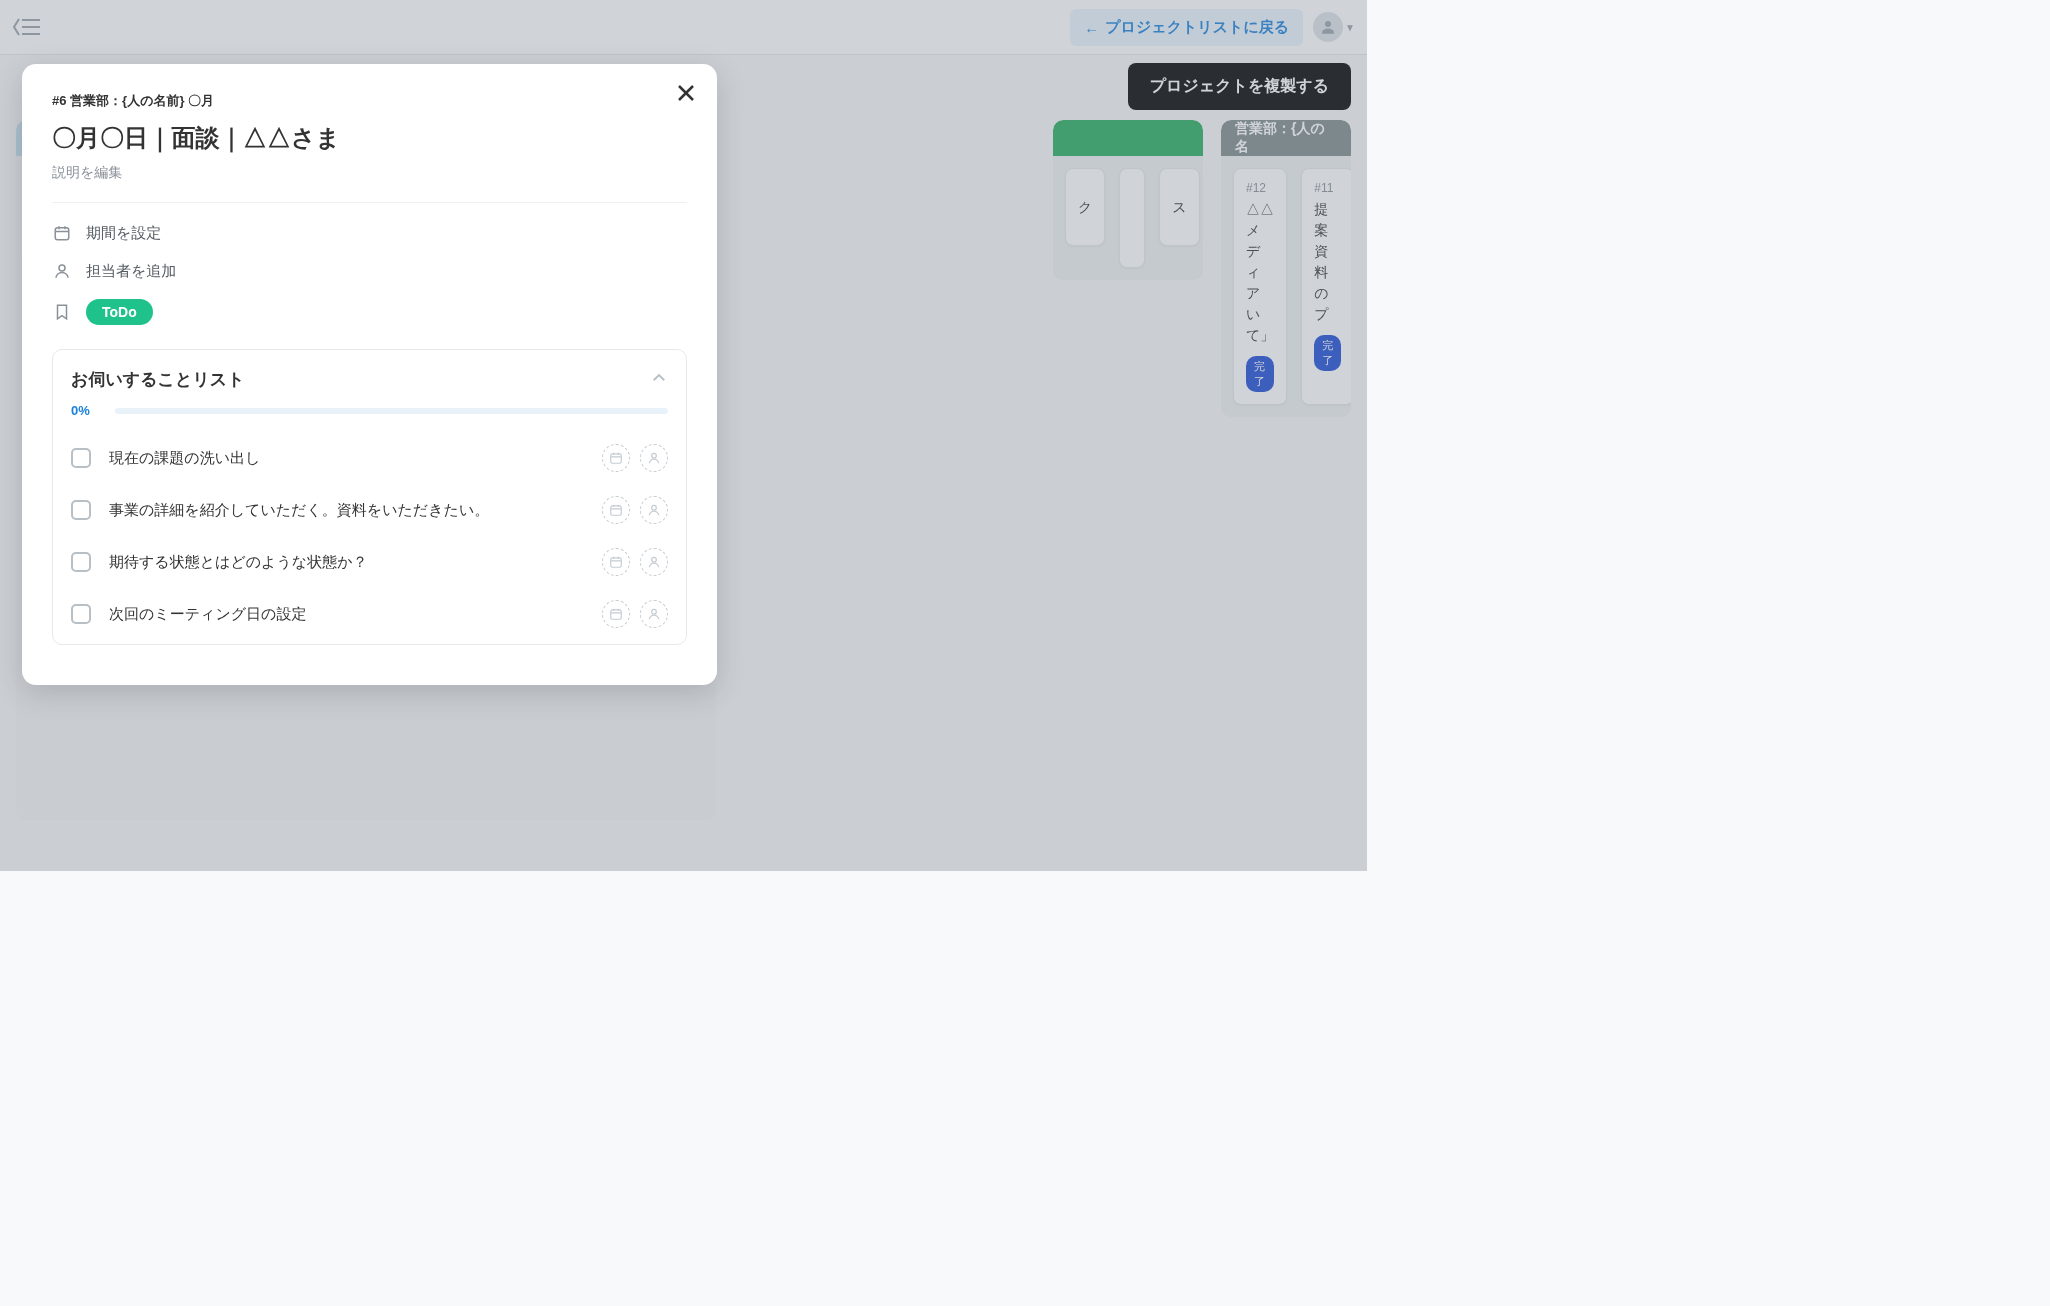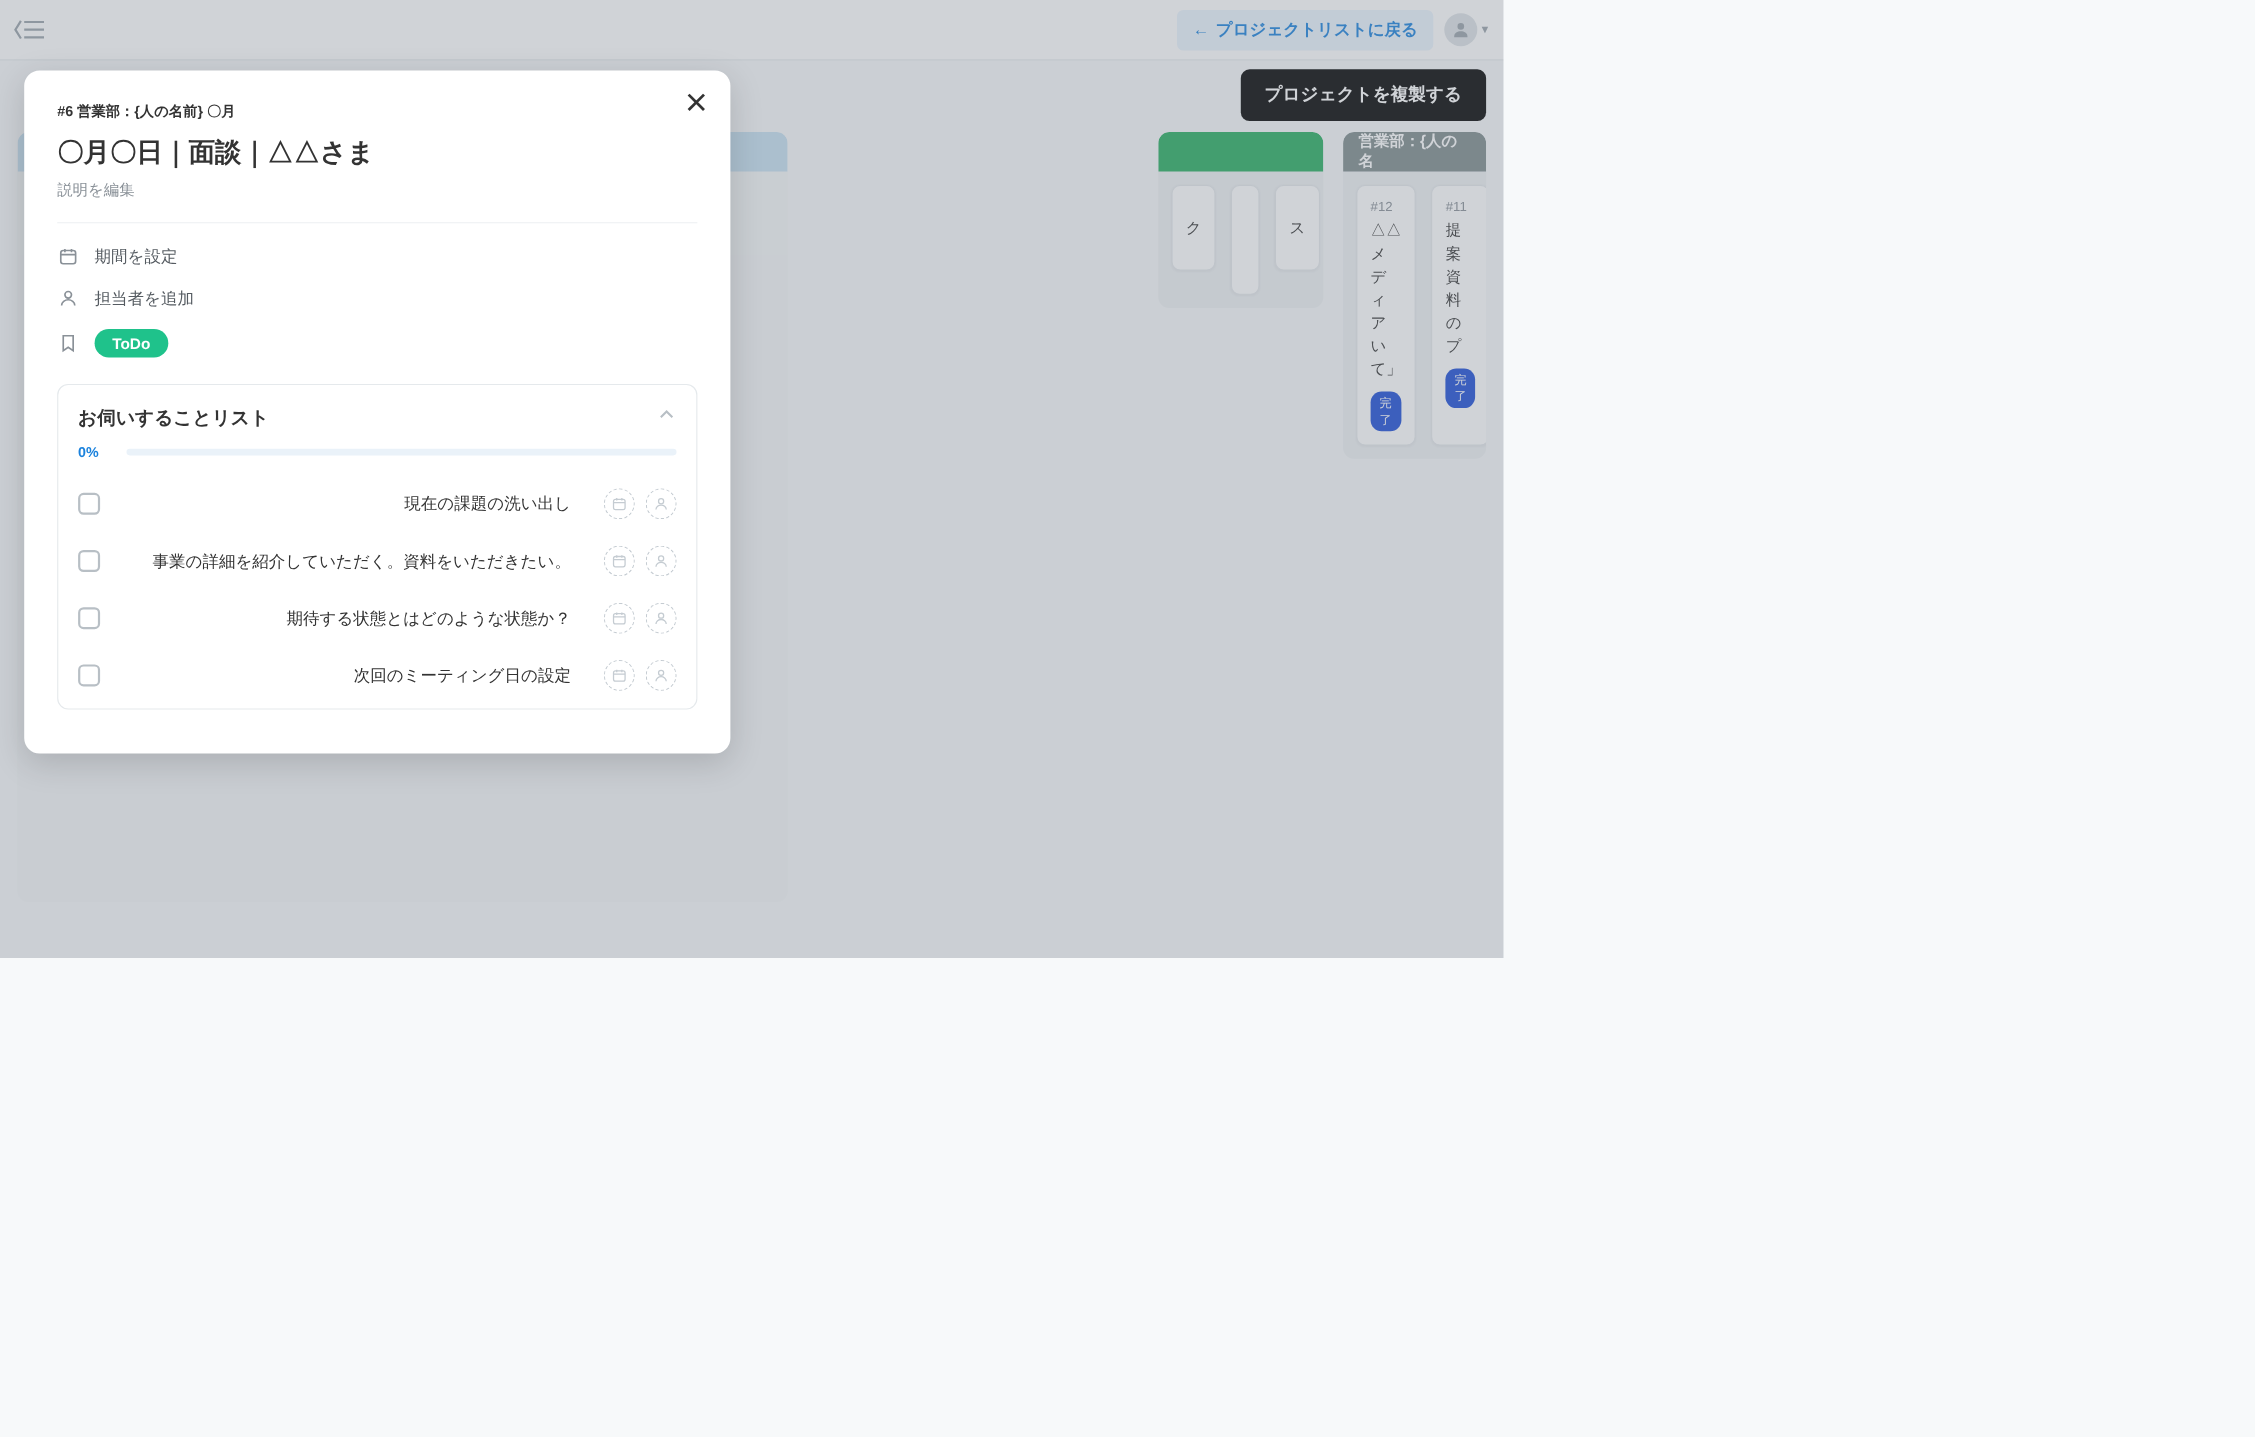--- a/index.html
+++ b/index.html
@@ -123,21 +123,21 @@
     inset: 0;
     background: rgba(120,130,140,0.35);
     display: flex;
     align-items: flex-start;
     padding-top: 64px;
     padding-left: 22px;
   }
 
   .modal {
     background: #fff;
-    width: 642px;
+    width: 695px;
     border-radius: 14px;
     box-shadow: 0 8px 30px rgba(0,0,0,0.15);
     position: relative;
     padding: 28px 30px 40px;
   }
   .modal-close {
     position: absolute;
     top: 14px; right: 16px;
     cursor: pointer;
     width: 30px; height: 30px;
@@ -187,23 +187,22 @@
     display: flex; justify-content: space-between; align-items: center;
     margin-bottom: 12px;
   }
   .checklist-title { font-size: 17px; font-weight: 700; color: #333; }
   .chev-up { color: #b8bfc5; cursor: pointer; }
   .progress-row { display: flex; align-items: center; gap: 14px; margin-bottom: 14px;}
   .progress-pct { color: #1a82dd; font-size: 13px; font-weight: 600; width: 30px;}
   .progress-bar { flex: 1; height: 6px; background: #eaf2f9; border-radius: 3px; }
 
   .check-item {
-    display: flex; align-items: center; gap: 30px;
+    display: flex; align-items: center; gap: 18px;
     padding: 12px 0;
-    text-align: right;
   }
   .checkbox {
     width: 20px; height: 20px;
     border: 2px solid #b8bfc5;
     border-radius: 5px;
     flex: 0 0 auto;
     cursor: pointer;
   }
   .check-text { flex: 1; font-size: 15px; color: #333; }
   .dashed-icn {

